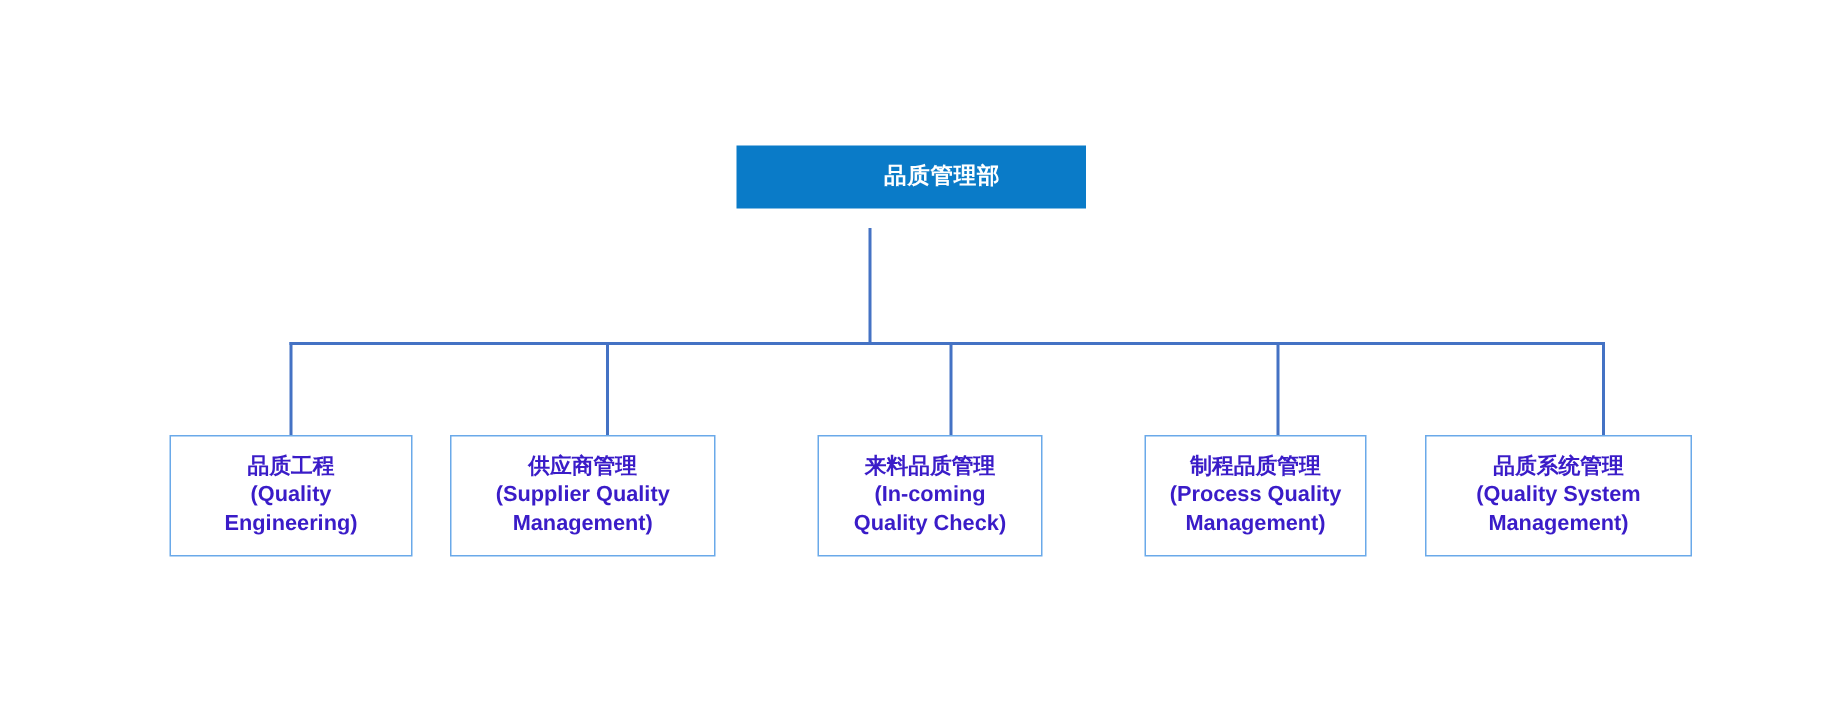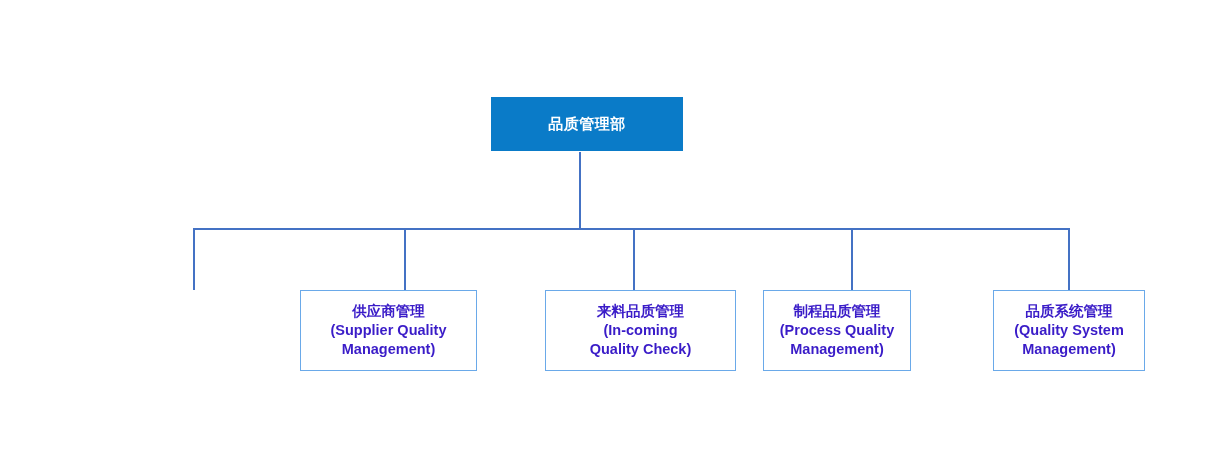--- a/index.html
+++ b/index.html
@@ -30,25 +30,26 @@
     letter-spacing: 0px;
     white-space: nowrap;
   }
 
   
   #root-node {
     position: absolute;
     left: 491px;
     top: 97px;
     width: 192px;
-    height: 54px;
+    height: 42px;
     background: #0A7BC8;
     display: flex;
     align-items: center;
     justify-content: center;
+    padding-left: 41px;
   }
   #root-node .node-label {
     font-size: 15px;
     font-weight: bold;
     color: #ffffff;
     letter-spacing: 0.5px;
     text-align: center;
     line-height: 18px;
   }
 
@@ -95,38 +96,43 @@
   <div class="conn conn-v" style="left:579px; top:152px; height:78px;"></div>
 
   <div class="conn conn-h" style="left:193px; top:228px; width:877px;"></div>
 
   <div class="conn conn-v" style="left:193px; top:228px; height:62px;"></div>
   <div class="conn conn-v" style="left:404px; top:228px; height:62px;"></div>
   <div class="conn conn-v" style="left:633px; top:228px; height:62px;"></div>
   <div class="conn conn-v" style="left:851px; top:228px; height:62px;"></div>
   <div class="conn conn-v" style="left:1068px; top:228px; height:62px;"></div>
 
+  <div class="child-node" style="left:113px; width:162px;">
+    <span class="node-label">品质工程
+(Quality
+Engineering)</span>
+  </div>
 
   <div class="child-node" style="left:300px; width:177px;">
     <span class="node-label">供应商管理
 (Supplier Quality
 Management)</span>
   </div>
 
-  <div class="child-node" style="left:545px; width:191px;">
+  <div class="child-node" style="left:545px; width:150px;">
     <span class="node-label">来料品质管理
 (In-coming
 Quality Check)</span>
   </div>
 
   <div class="child-node" style="left:763px; width:148px;">
     <span class="node-label">制程品质管理
 (Process Quality
 Management)</span>
   </div>
 
-  <div class="child-node" style="left:993px; width:152px;">
+  <div class="child-node" style="left:950px; width:178px;">
     <span class="node-label">品质系统管理
 (Quality System
 Management)</span>
   </div>
 
 </div>
 
 </body></html>

